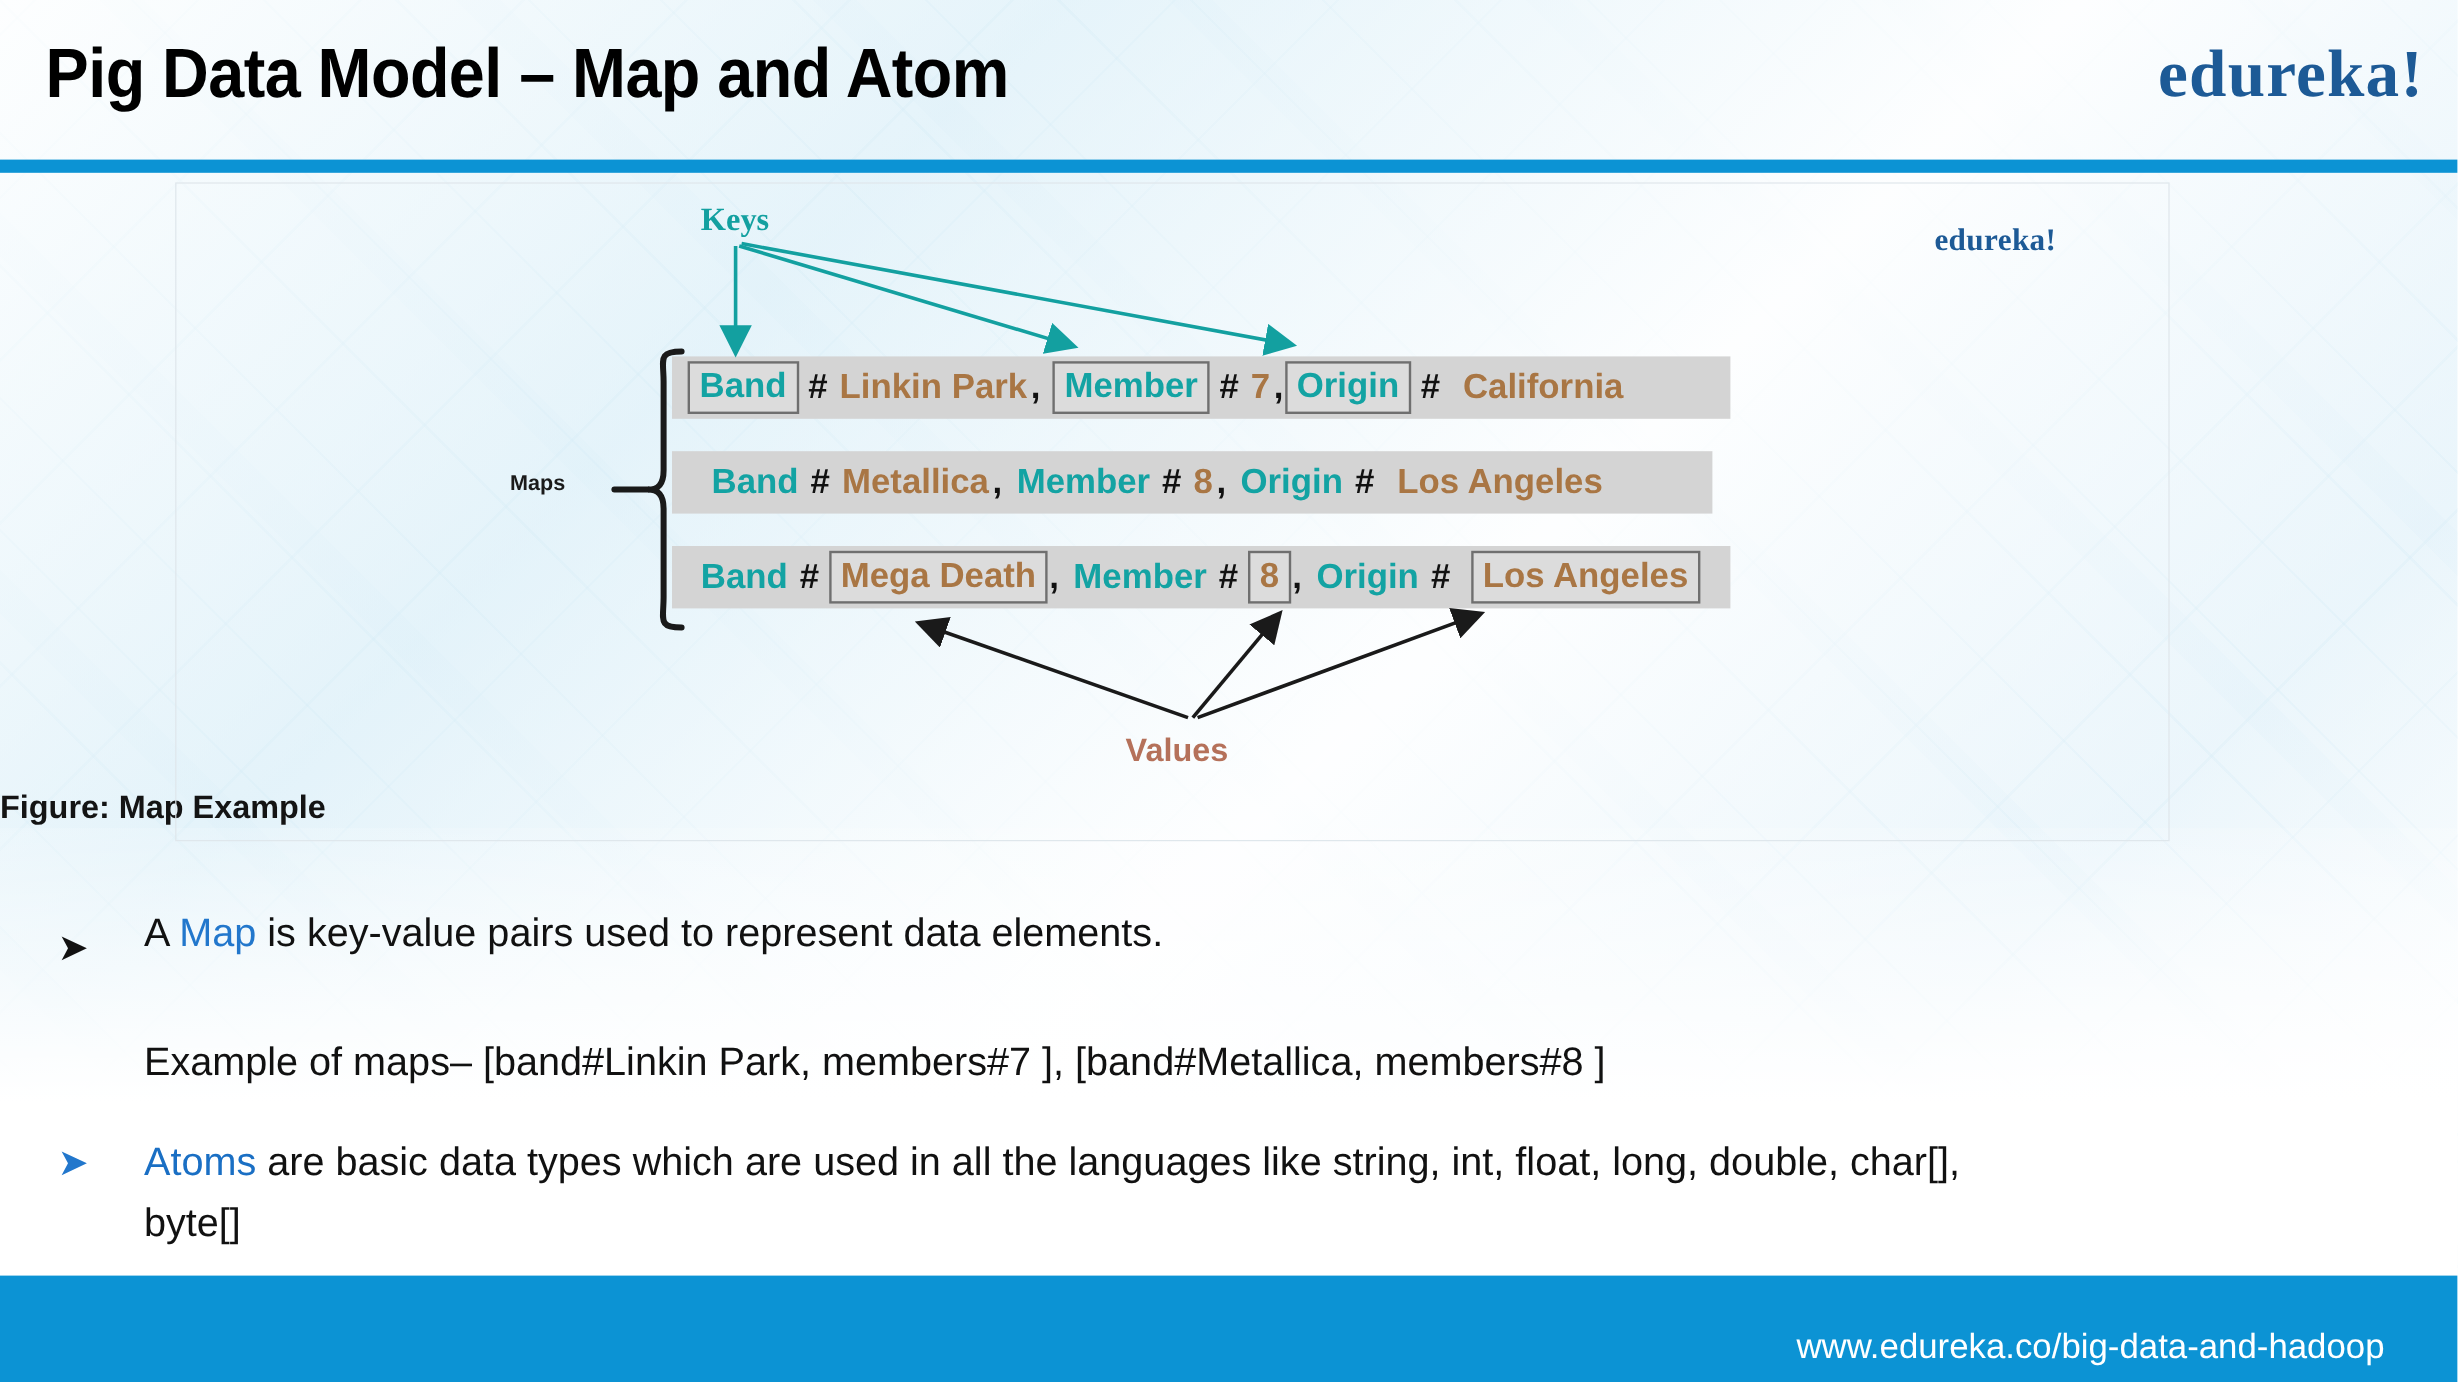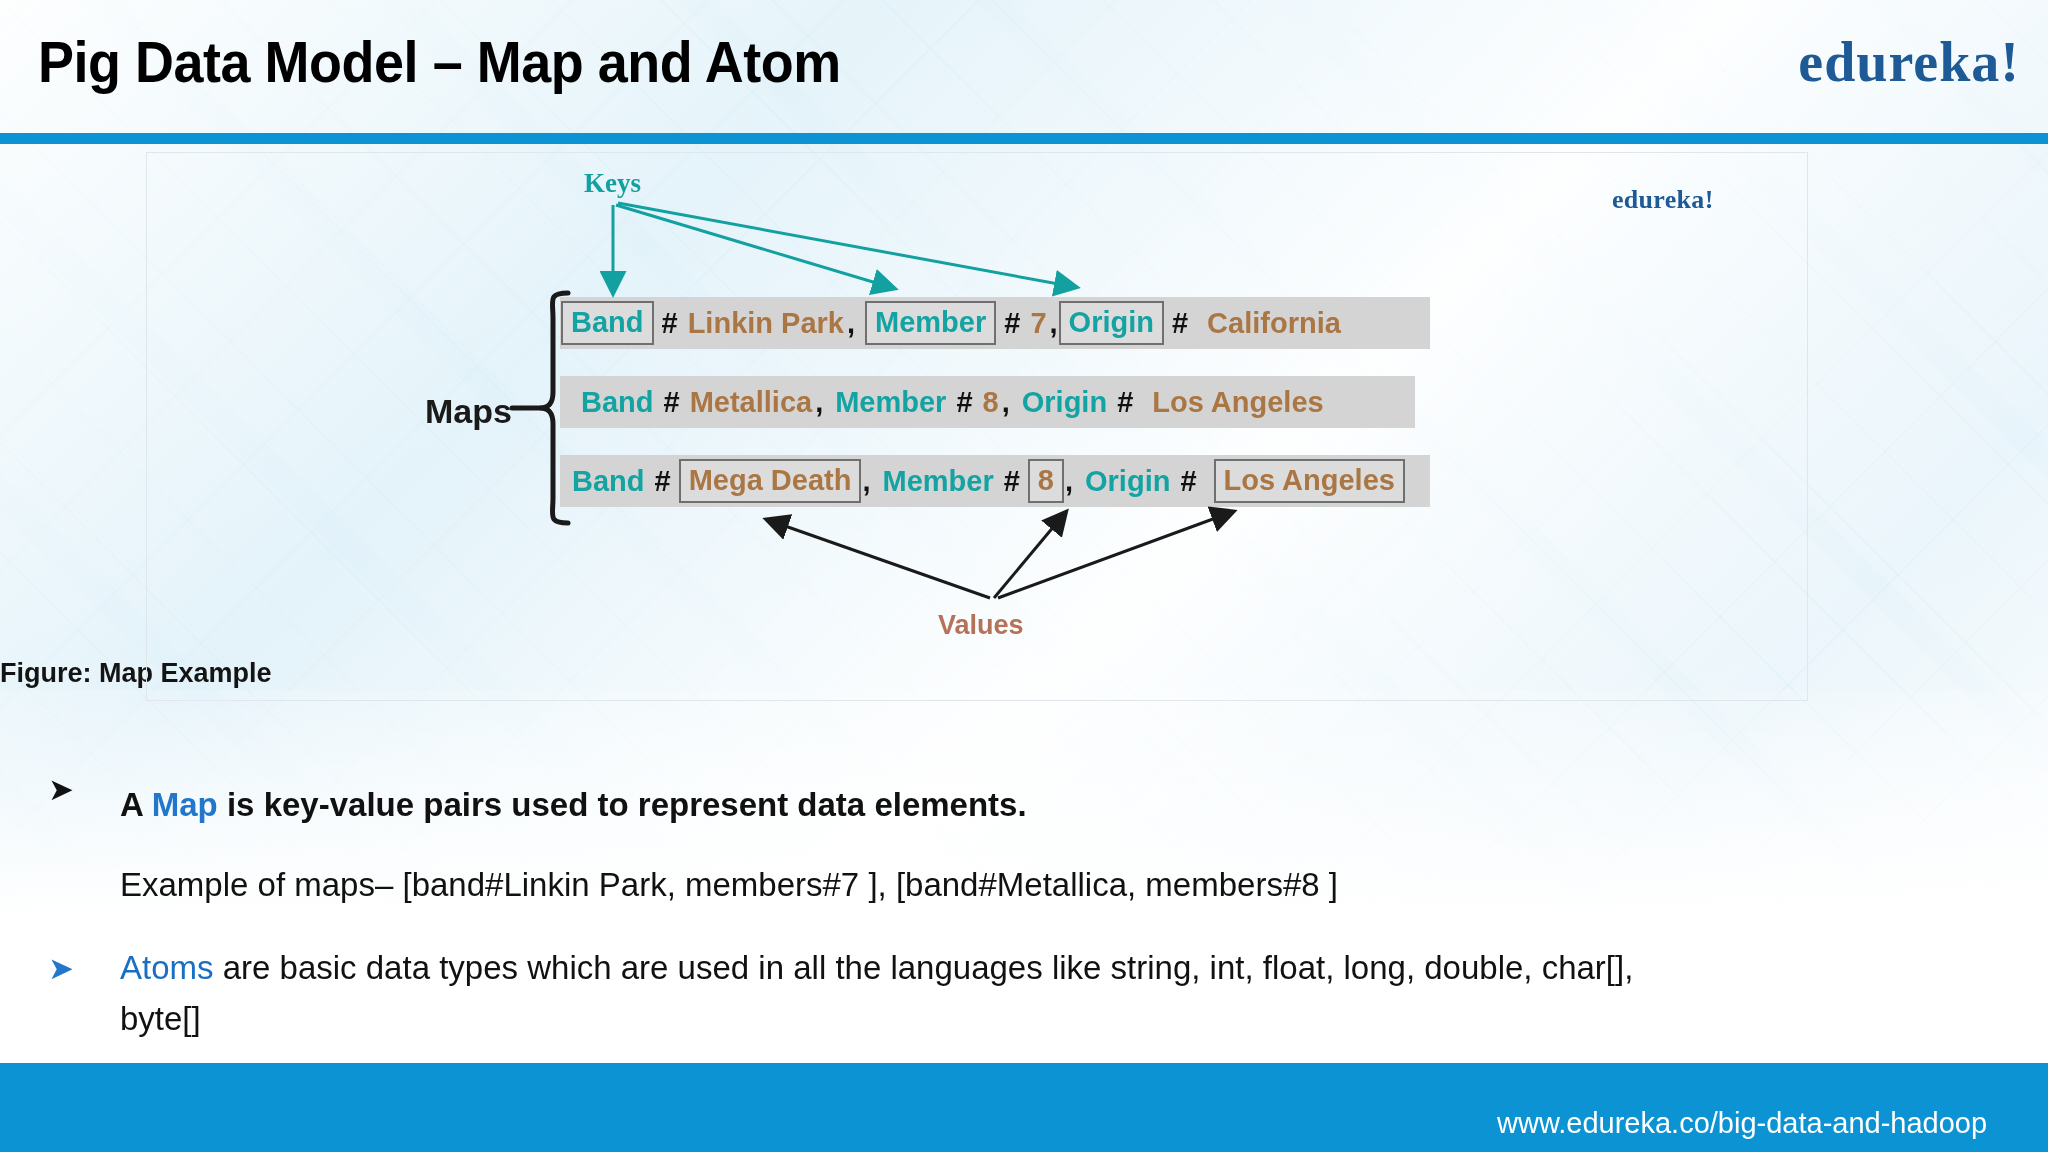--- a/index.html
+++ b/index.html
@@ -54,32 +54,33 @@
   .keys-label{
     position:absolute;left:584px;top:168px;
     font-size:27px;font-weight:bold;color:#13a0a0;font-family:Liberation Serif, serif;
   }
   .values-label{
     position:absolute;left:938px;top:610px;
     font-size:27px;font-weight:bold;color:#b5715a;
   }
   .maps-label{
     position:absolute;left:425px;top:392px;
-    font-size:34px;font-weight:bold;color:#1a1a1a;
+    font-size:18px;font-weight:bold;color:#1a1a1a;
   }
   .fig-caption{
     position:absolute;left:0;top:658px;width:2048px;text-align:left;
     font-size:27px;font-weight:bold;color:#141414;
   }
   
   .row{
     position:absolute;height:52px;background:#d4d4d4;
     display:flex;align-items:center;
     font-size:29px;font-weight:bold;white-space:nowrap;
     font-family:"Liberation Sans Narrow","Liberation Sans",sans-serif;
+    padding-left:12px;
   }
   .row1{left:560px;top:297px;width:870px;}
   .row2{left:560px;top:376px;width:855px;}
   .row3{left:560px;top:455px;width:870px;}
   .k{color:#13a3a3;}
   .v{color:#a97644;}
   .hash{color:#111111;padding:0 7px;}
   .com{color:#111111;}
   .boxed{
     border:2px solid #6f6f6f;background:#dcdcdc;
@@ -209,21 +210,21 @@
 
   <g>
     <path d="M568,293 C548,293 553,300 553,318 L553,392 C553,404 548,408 540,408 C548,408 553,412 553,424 L553,498 C553,516 548,523 568,523" stroke="#1a1a1a" stroke-width="5" fill="none" stroke-linecap="round"></path>
     <path d="M540,408 L512,408" stroke="#1a1a1a" stroke-width="5" fill="none" stroke-linecap="round"></path>
   </g>
 </svg>
 
 <div class="bullets">
 
   <span class="bmark" style="left:48px;top:34px;color:#111;">➤</span>
-  <div class="bline" style="left:120px;top:44px;font-weight:bold;">
+  <div class="bline" style="left:120px;top:16px;">
     <span>A </span><span class="blue">Map</span><span> is key-value pairs used to represent data elements.</span>
   </div>
 
   <div class="bline" style="left:120px;top:124px;">Example of maps– [band#Linkin Park, members#7 ], [band#Metallica, members#8 ]</div>
 
   <span class="bmark" style="left:48px;top:213px;color:#2277cc;">➤</span>
   <div class="bline" style="left:120px;top:207px;">
     <span class="blue2">Atoms</span><span> are basic data types which are used in all the languages like string, int, float, long, double, char[],</span>
   </div>
   <div class="bline" style="left:120px;top:258px;">byte[]</div>

